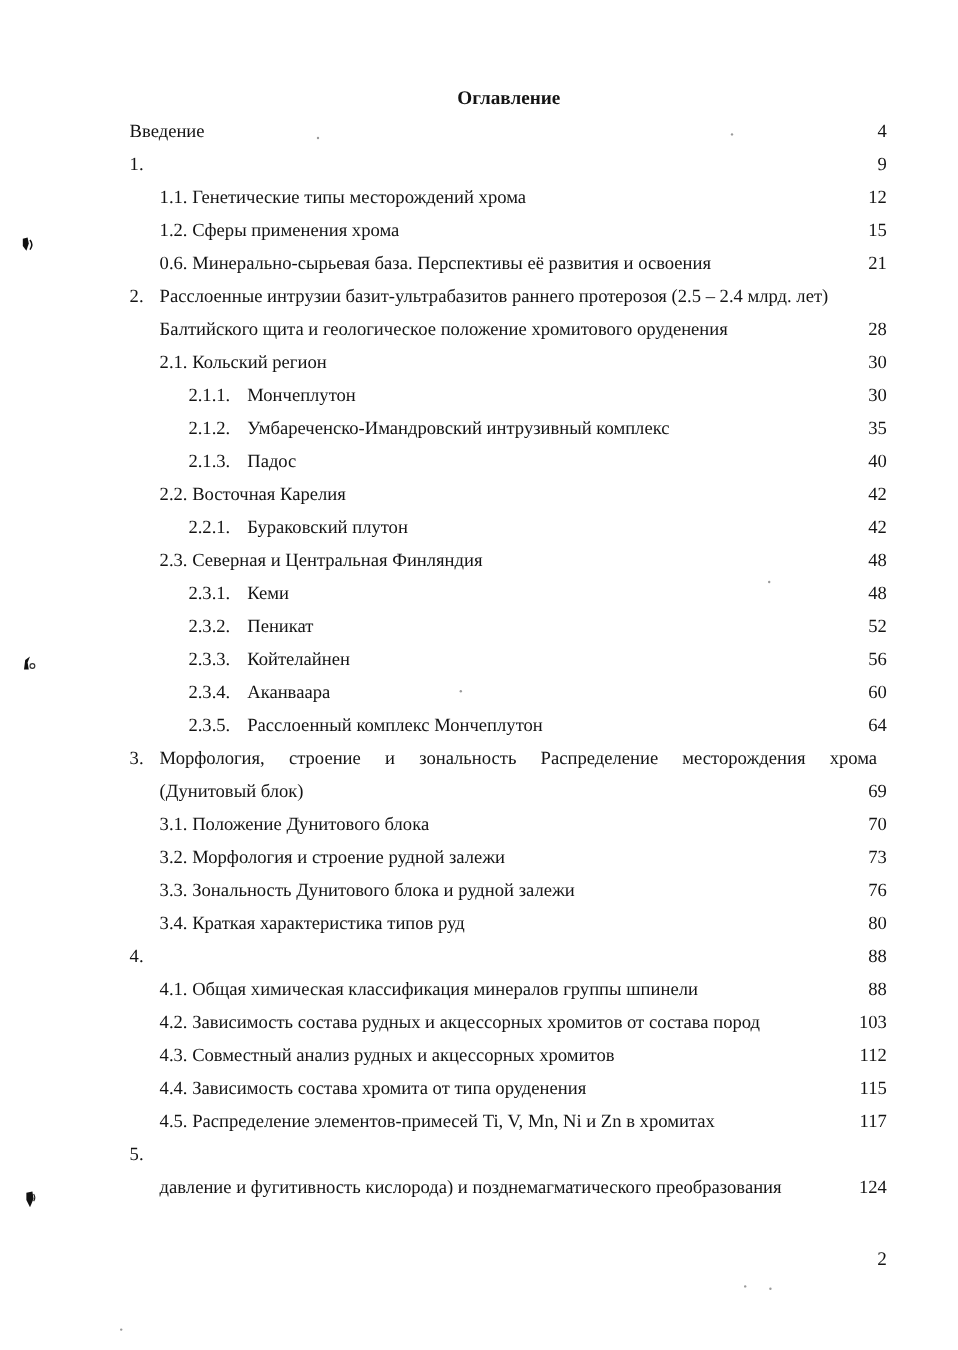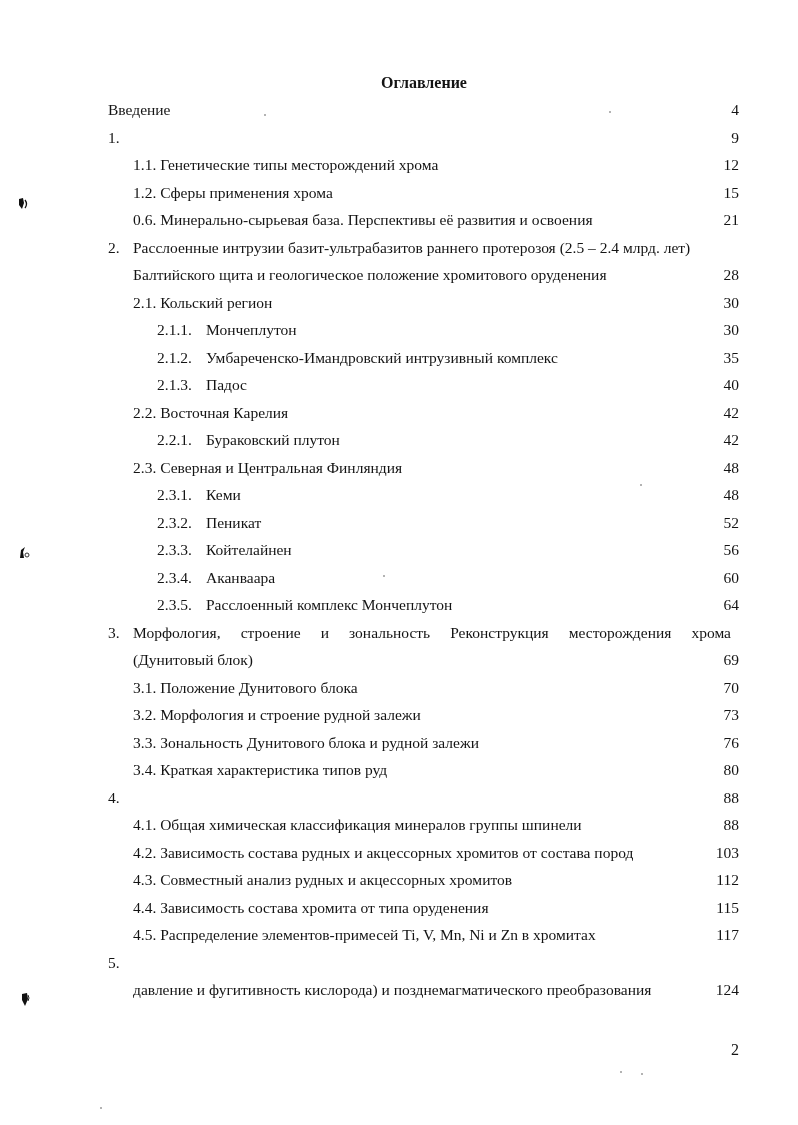--- a/index.html
+++ b/index.html
@@ -123,21 +123,21 @@
     <span class="pg">64</span>
   </div>
 
   <div class="row justify-row" style="top:522.5px">
     <span class="num" style="left:108px">3.</span>
     <span class="txt" style="left:133px">
       <span>Морфология,</span>
       <span>строение</span>
       <span>и</span>
       <span>зональность</span>
-      <span>Реконструкция</span>
+      <span>Распределение</span>
       <span>месторождения</span>
       <span>хрома</span>
     </span>
   </div>
   <div class="row" style="top:550px">
     <span class="txt" style="left:133px">(Дунитовый блок)</span>
     <span class="pg">69</span>
   </div>
   <div class="row" style="top:577.5px">
     <span class="txt" style="left:133px"><span>3.1.</span> <span>Положение Дунитового блока</span></span>

